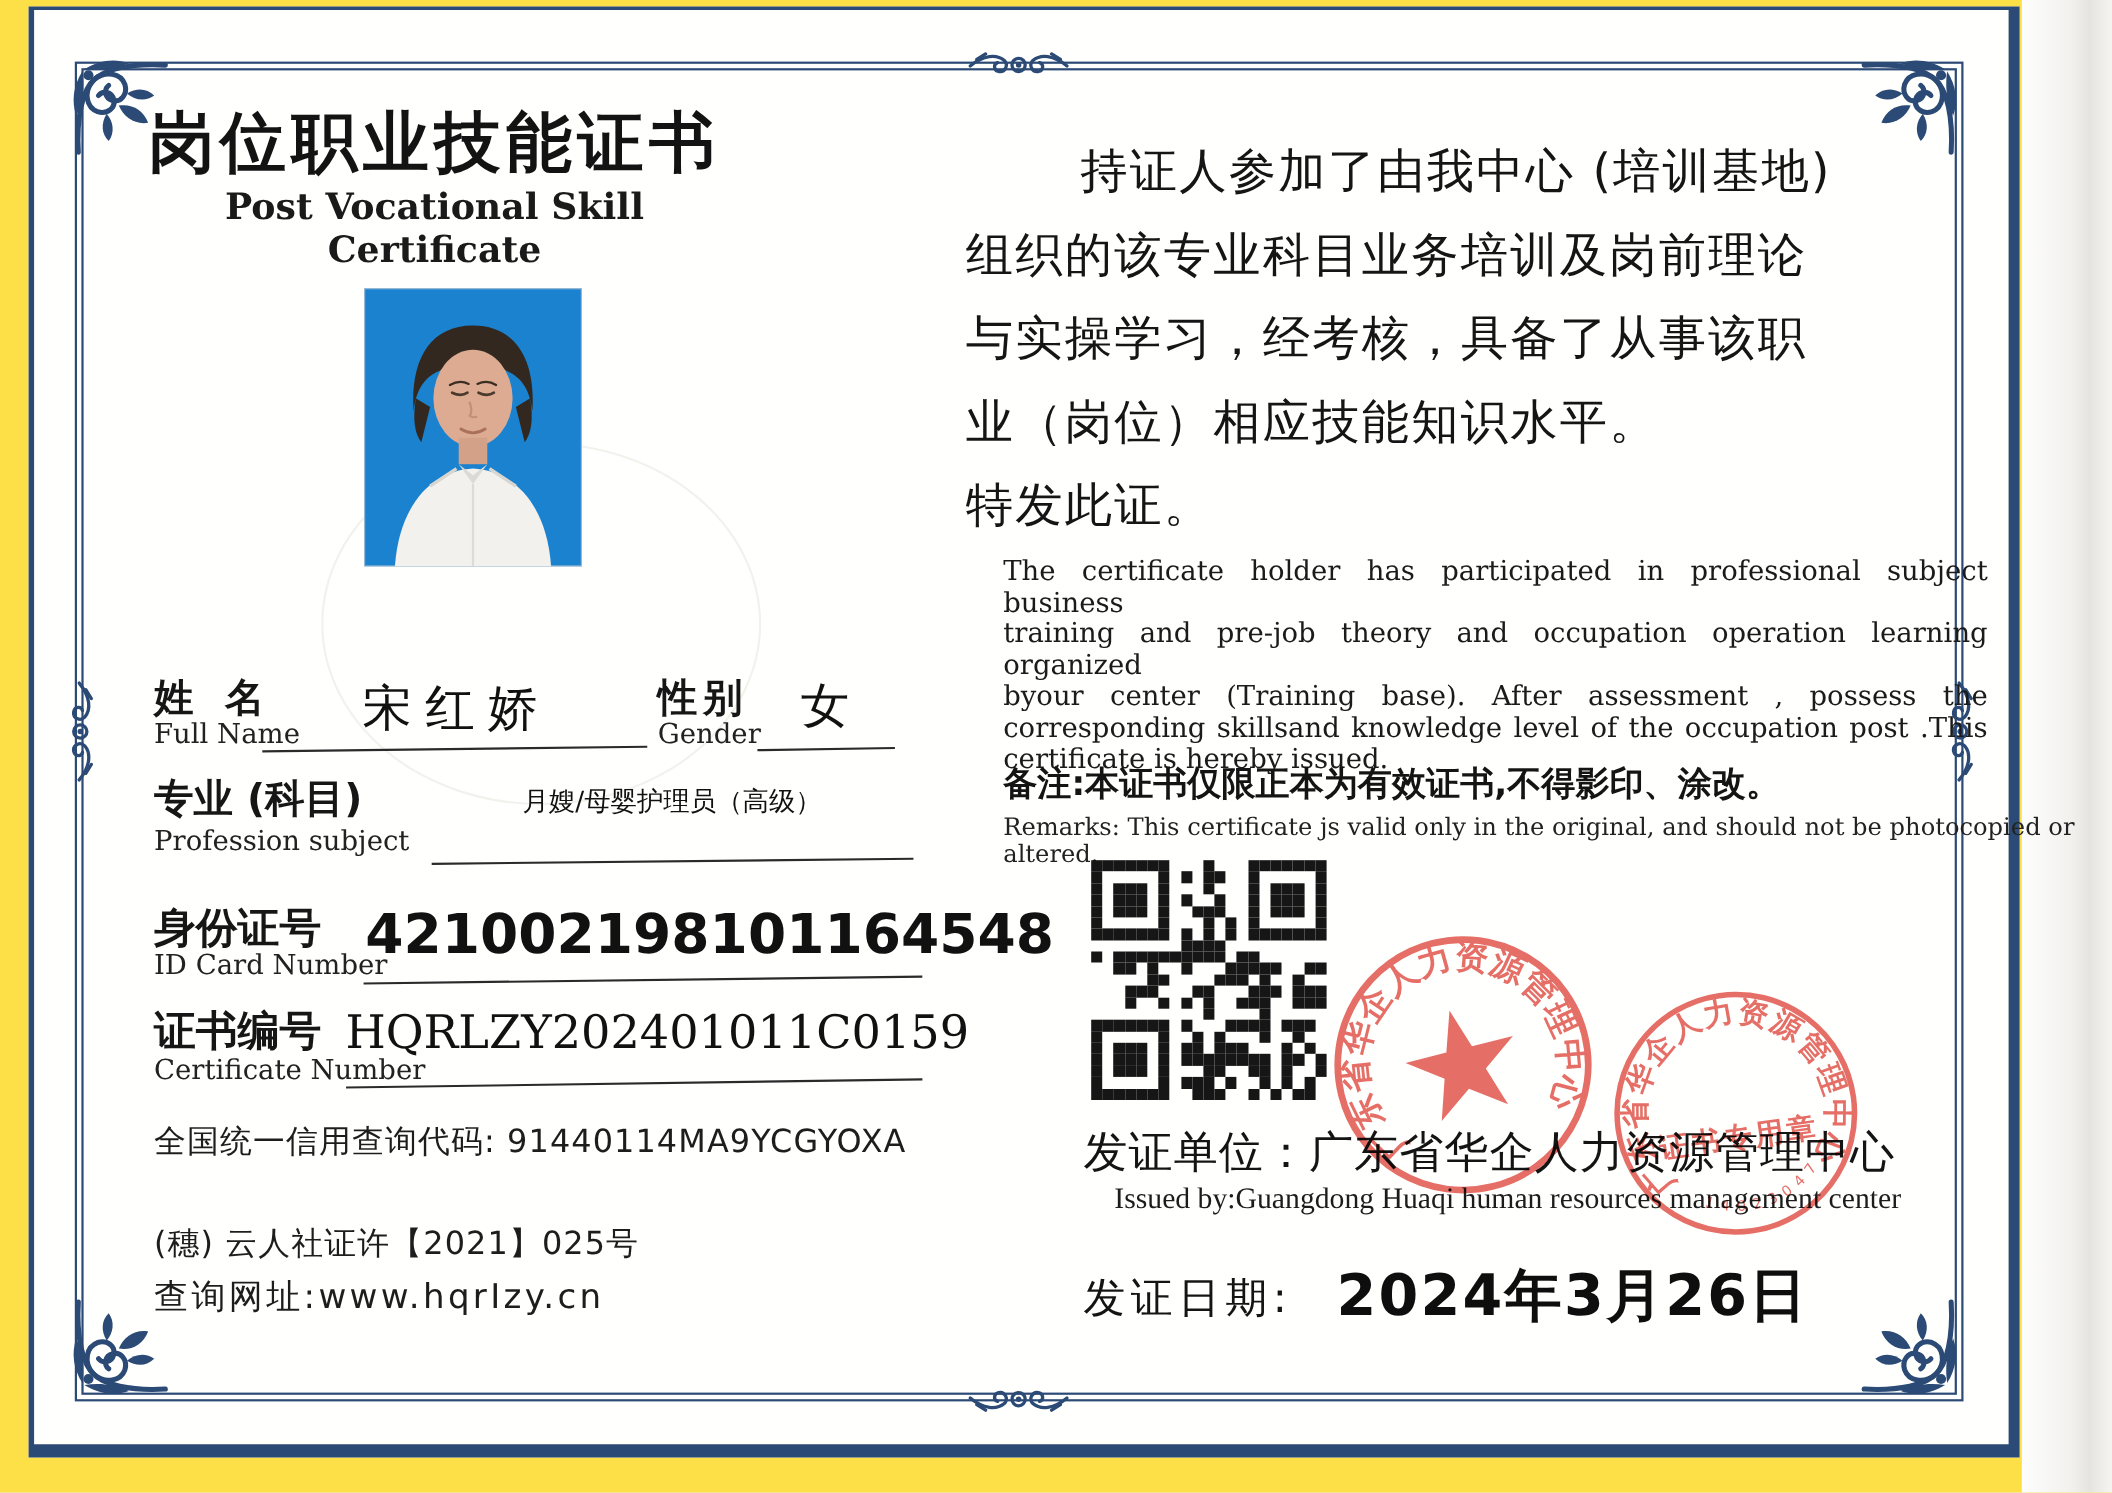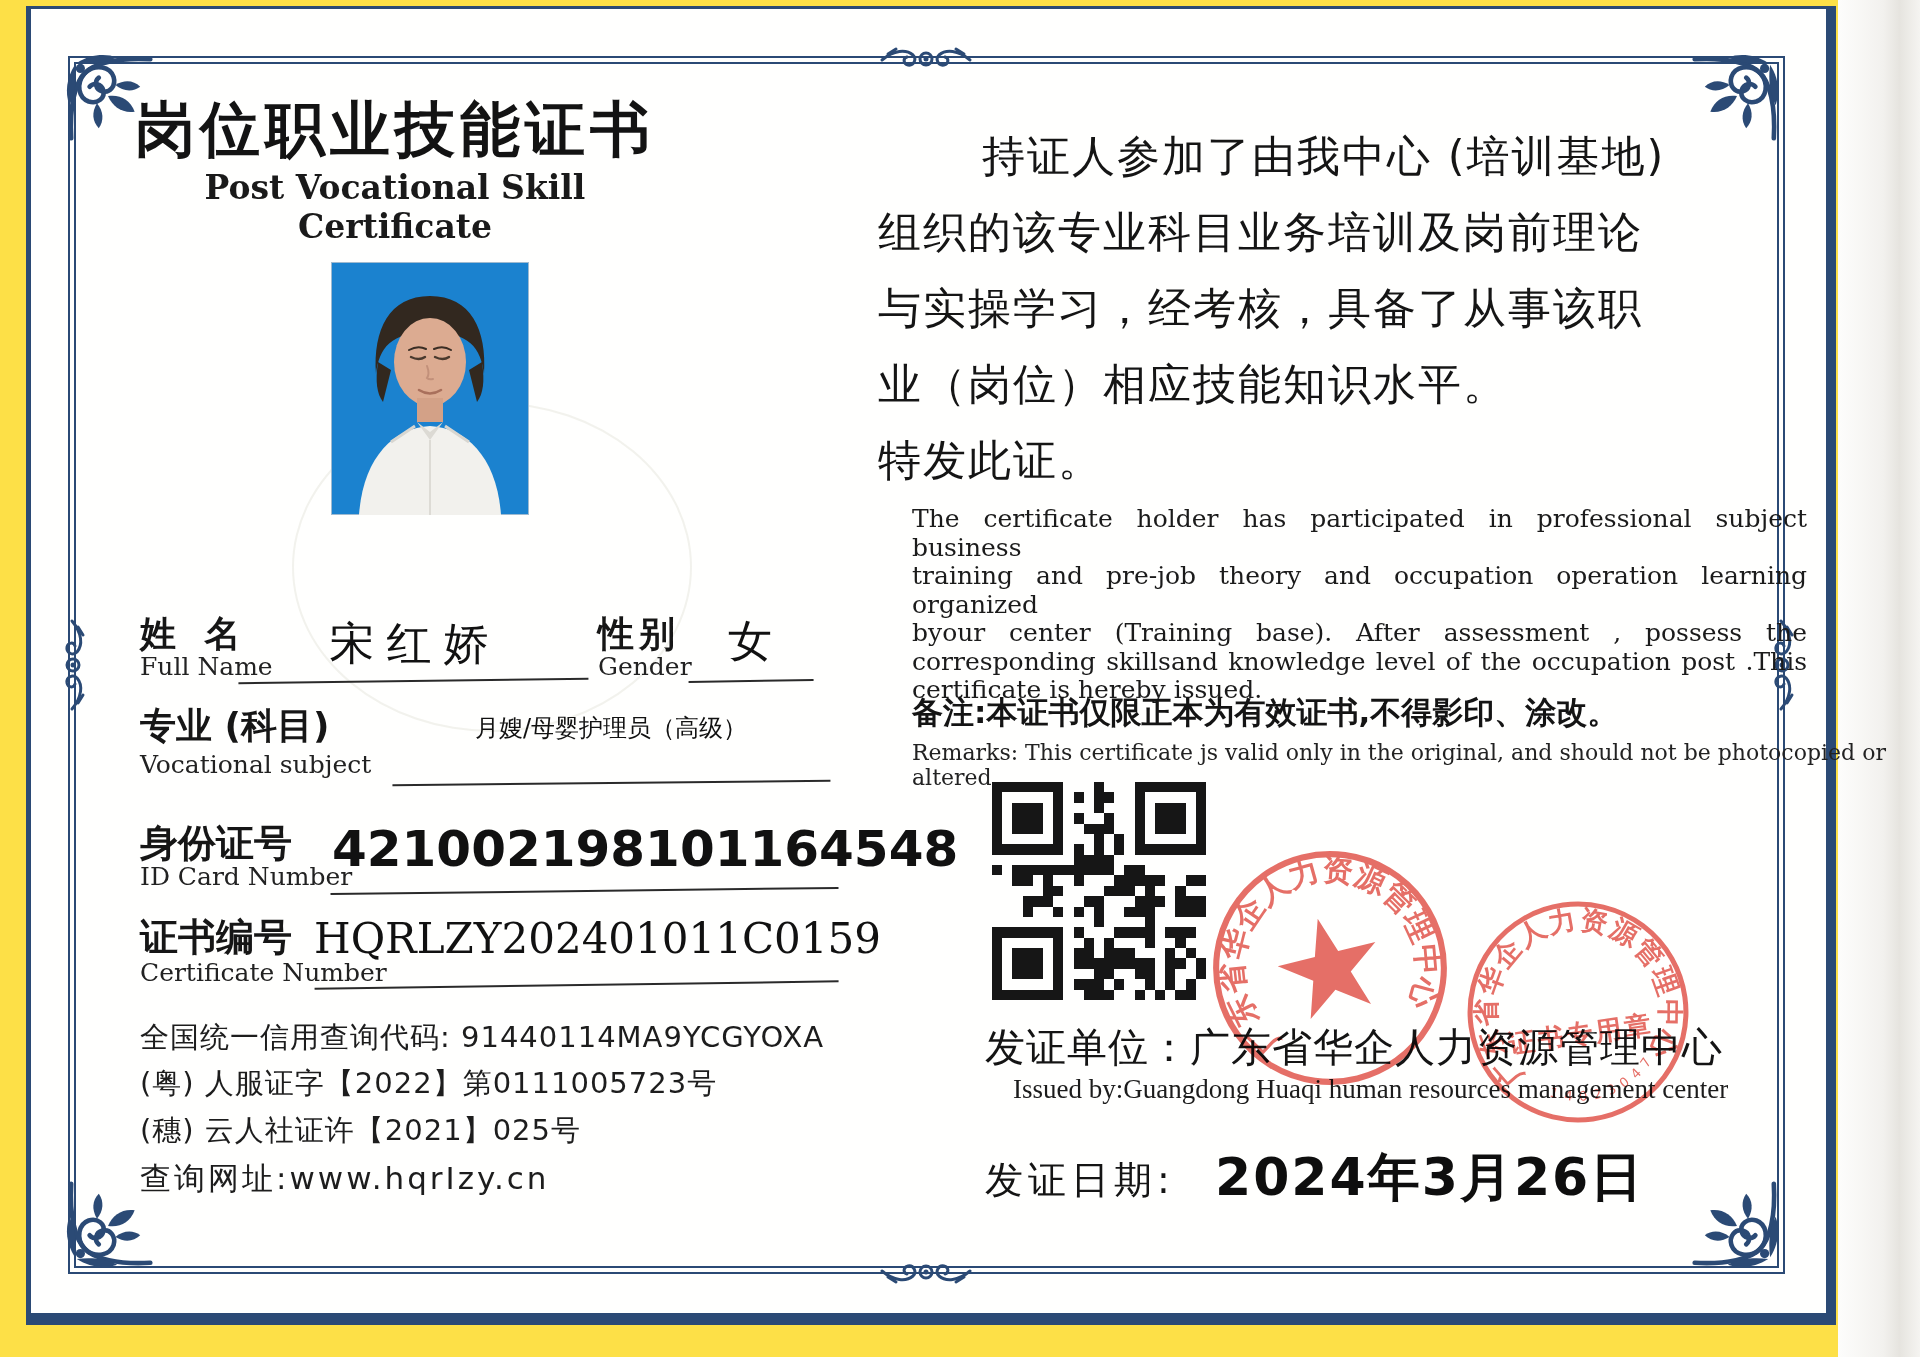--- a/index.html
+++ b/index.html
@@ -147,36 +147,35 @@
   <div class="abs lbl-cn" style="left:140px;top:610px;letter-spacing:8px">姓 名</div>
   <div class="abs lbl-en" style="left:140px;top:652px">Full Name</div>
   <div class="abs uline" style="left:238px;top:608px;width:350px;height:72px;transform:rotate(-0.7deg)"></div>
   <div class="abs val" style="left:250px;top:614px;width:330px;text-align:center;font-size:45px;letter-spacing:12px">宋红娇</div>
   <div class="abs lbl-cn" style="left:598px;top:610px;letter-spacing:5px">性别</div>
   <div class="abs lbl-en" style="left:598px;top:652px">Gender</div>
   <div class="abs uline" style="left:688px;top:608px;width:125px;height:72px;transform:rotate(-0.9deg)"></div>
   <div class="abs val" style="left:700px;top:612px;width:100px;text-align:center;font-size:44px">女</div>
 
   <div class="abs lbl-cn" style="left:140px;top:702px">专业 (科目)</div>
-  <div class="abs lbl-en" style="left:140px;top:750px">Vocational subject</div>
+  <div class="abs lbl-en" style="left:140px;top:750px">Profession subject</div>
   <div class="abs uline" style="left:392px;top:700px;width:438px;height:82px;transform:rotate(-0.6deg)"></div>
   <div class="abs val" style="left:392px;top:712px;width:438px;text-align:center;font-size:24px">月嫂/母婴护理员（高级）</div>
 
   <div class="abs lbl-cn" style="left:140px;top:818px;font-size:38px">身份证号</div>
   <div class="abs lbl-en" style="left:140px;top:862px">ID Card Number</div>
   <div class="abs uline" style="left:330px;top:806px;width:508px;height:84px;transform:rotate(-0.7deg)"></div>
   <div class="abs val" style="left:332px;top:820px;width:506px;text-align:left;font-size:50px;font-weight:bold">421002198101164548</div>
 
   <div class="abs lbl-cn" style="left:140px;top:912px;font-size:38px">证书编号</div>
   <div class="abs lbl-en" style="left:140px;top:958px">Certificate Number</div>
   <div class="abs uline" style="left:314px;top:902px;width:524px;height:82px;transform:rotate(-0.8deg)"></div>
   <div class="abs val" style="left:314px;top:914px;width:524px;text-align:center;font-size:42px;font-family:'DejaVu Serif',serif">HQRLZY202401011C0159</div>
 
   <div class="abs footer-line" style="left:140px;top:1018px">全国统一信用查询代码:  91440114MA9YCGYOXA</div>
-  <div class="abs footer-line" style="left:140px;top:1064px">(粤) 人服证字【2022】第0111005723号</div>
   <div class="abs footer-line" style="left:140px;top:1111px">(穗) 云人社证许【2021】025号</div>
   <div class="abs footer-line" style="left:140px;top:1158px;font-size:31px;letter-spacing:3px">查询网址:www.hqrIzy.cn</div>
 
   <div class="abs" style="left:878px;top:118px;width:930px">
     <div class="cn-line cn-indent">持证人参加了由我中心 (培训基地)</div>
     <div class="cn-line">组织的该专业科目业务培训及岗前理论</div>
     <div class="cn-line">与实操学习，经考核，具备了从事该职</div>
     <div class="cn-line">业（岗位）相应技能知识水平。</div>
     <div class="cn-line">特发此证。</div>
   </div>

